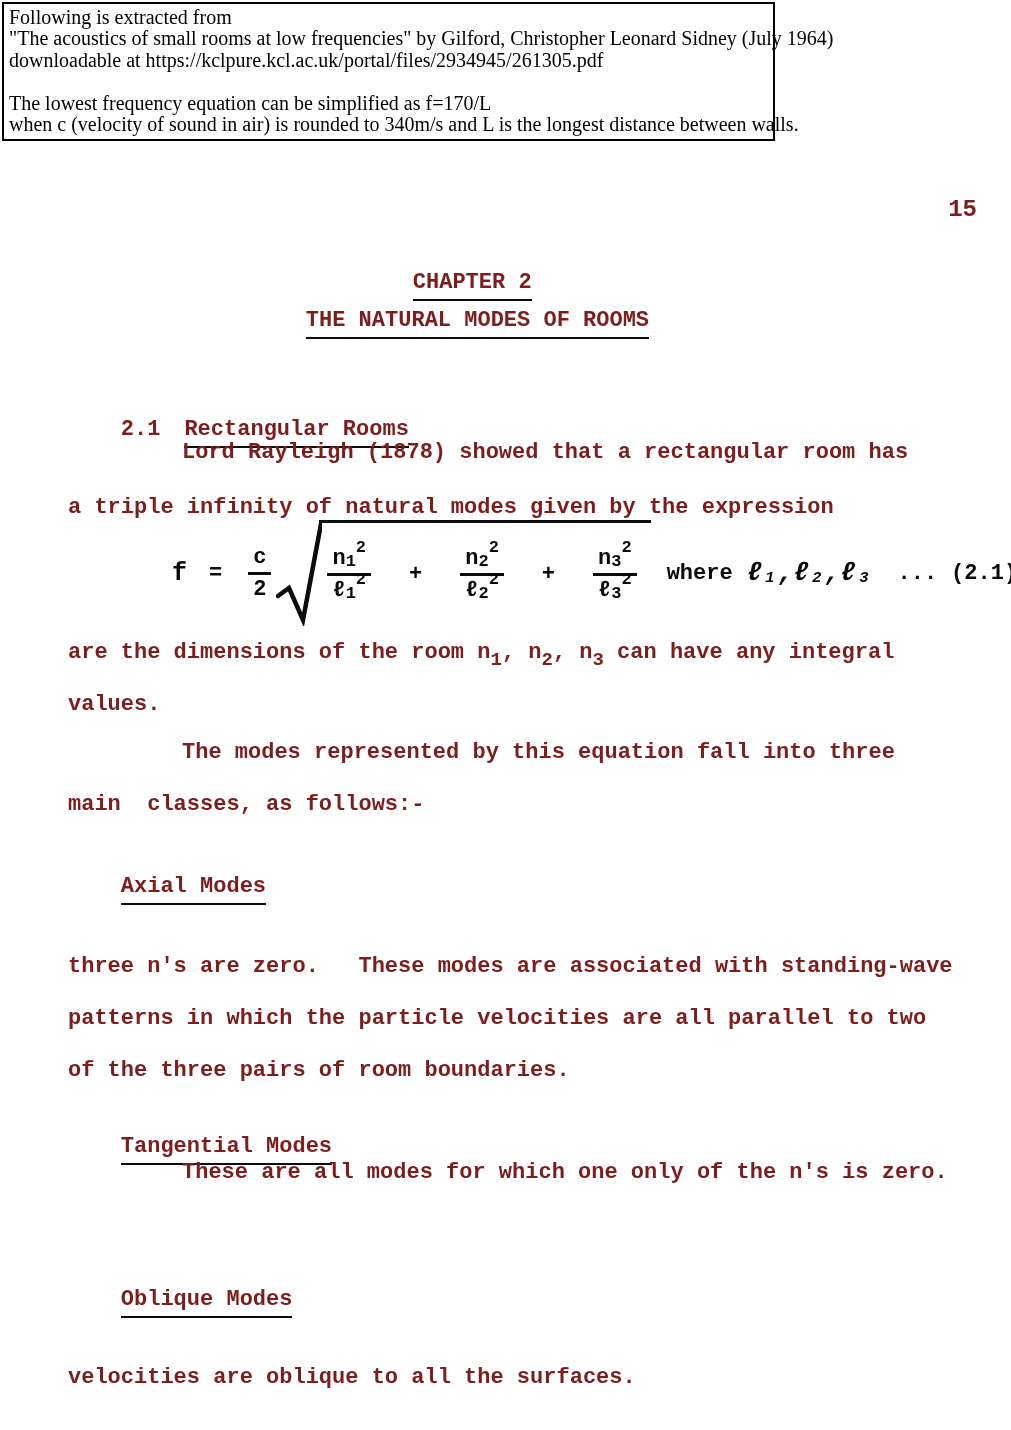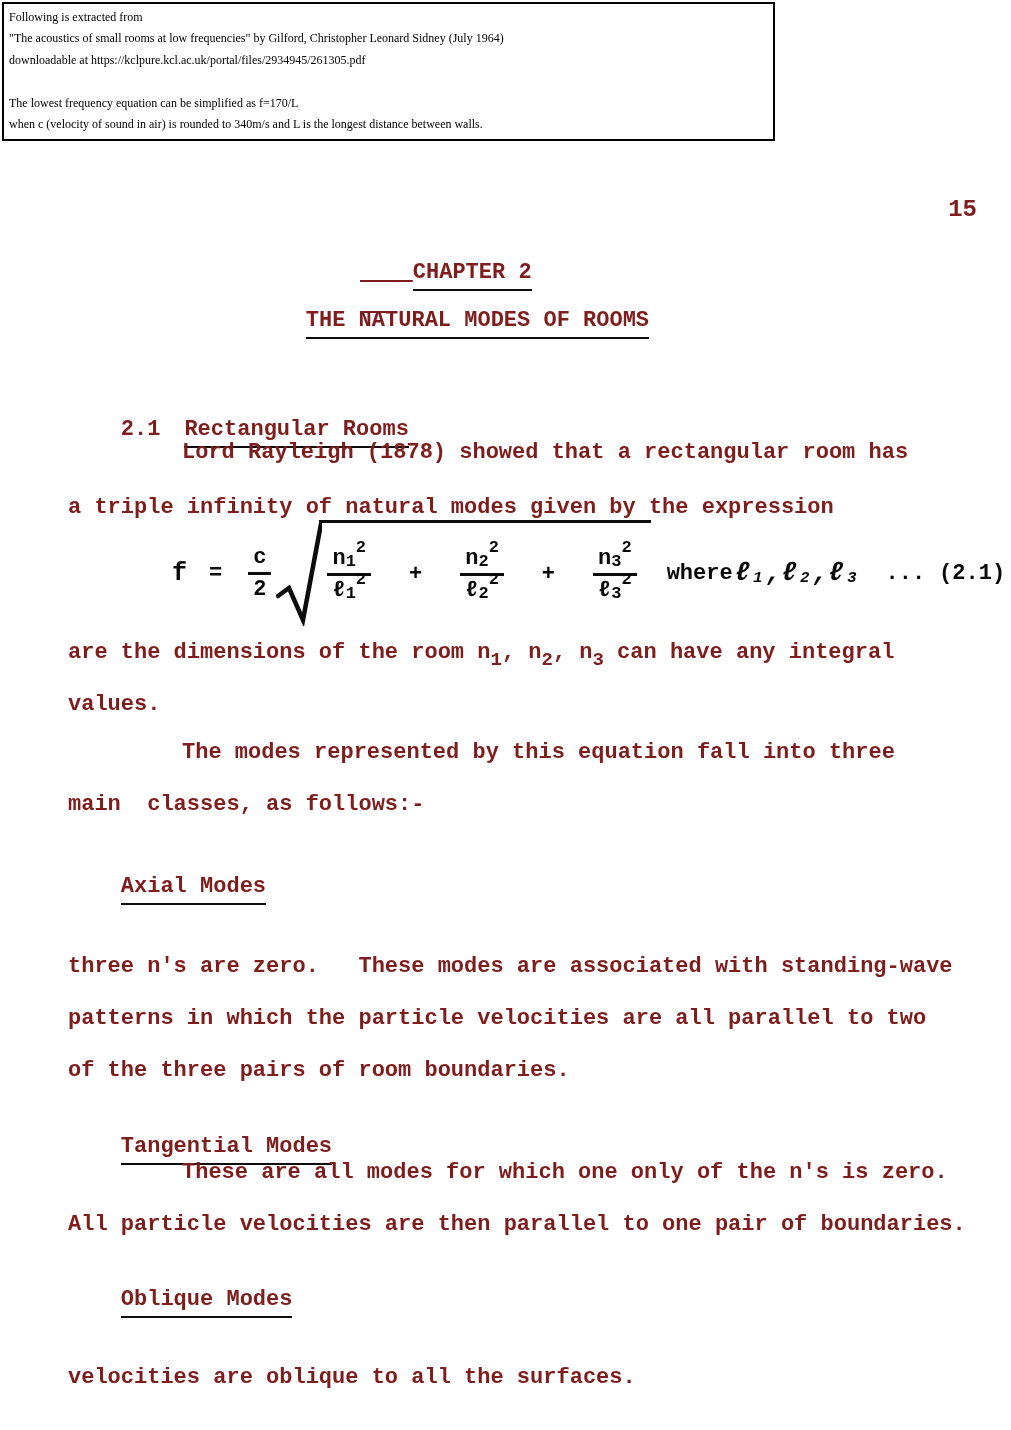--- a/index.html
+++ b/index.html
@@ -6,33 +6,33 @@
   .page{
     position:relative; width:1011px; height:1430px; background:#ffffff;
     overflow:hidden; color:#0a0a0a;
     font-family:"Liberation Mono","DejaVu Sans Mono",monospace;
   }
   
   .note-box{
     position:absolute; left:2px; top:2px; width:773px; box-sizing:border-box;
     border:2px solid #000; background:#fff; padding:3px 4px 4px 5px;
     font-family:"Liberation Serif","DejaVu Serif",serif;
-    font-size:12px; line-height:21.4px; color:#000; white-space:nowrap;
+    font-size:20px; line-height:21.4px; color:#000; white-space:nowrap;
   }
   .note-line{min-height:21.4px;}
   
   .tw{
     position:absolute; white-space:pre; font-weight:700; font-size:22px;
     line-height:26px; color:#7f1d1d; letter-spacing:0;
   }
   .left-margin{left:68px;}
   .indent{left:175px;margin-left:7px;}
   .uline{display:inline-block; border-bottom:2.5px solid #0c0c0c; padding-bottom:3px;}
   .page-number{position:absolute; top:197px; right:34px; font-weight:700; font-size:24px;}
-  .chapter-heading{position:absolute; top:234px; left:360px;text-decoration:underline;}
+  .chapter-heading{position:absolute; top:244px; left:360px;}
   .chapter-title{position:absolute; top:282px; left:253px;}
   .section-heading{position:absolute; top:391px; left:68px;}
   .sec-gap{margin-left:24px;}
   .bsub{font-size:19px; position:relative; top:7px;}
   
   .equation{
     position:absolute; top:518px; left:172px; height:110px;
     display:flex; align-items:center; font-weight:700; font-size:22px; white-space:pre;
   }
   .eq-f{font-size:25px;}
@@ -46,21 +46,21 @@
   .fsup{font-size:17px; position:relative; top:-8px;}
   .sqrt{display:inline-flex; align-items:flex-start; height:106px; margin-left:5px;}
   .rad{flex:0 0 auto;}
   .radicand{
     box-sizing:border-box; height:106px; margin-left:-3px;
     border-top:3.5px solid #0c0c0c; padding:0 14px 0 8px;
     display:flex; align-items:center;
   }
   .rplus{margin:0 38px;}
   .eq-where{margin-left:16px;}
-  .eq-ells{margin-left:2px; font-size:26px; font-style:italic;}
+  .eq-ells{margin-left:14px; font-size:26px; font-style:italic;}
   .eq-dots{margin-left:26px;}
   .eq-num{margin-left:14px;}
 </style>
 </head>
 <body>
 
 <div class="page">
 
   <div class="note-box">
     <div class="note-line">Following is extracted from</div>
@@ -131,20 +131,19 @@
     <span class="uline">Axial Modes</span>
   </div>
   <div class="tw left-margin" style="top:954px">three n's are zero.   These modes are associated with standing-wave</div>
   <div class="tw left-margin" style="top:1006px">patterns in which the particle velocities are all parallel to two</div>
   <div class="tw left-margin" style="top:1058px">of the three pairs of room boundaries.</div>
 
   <div class="tw left-margin" style="top:1108px">
     <span class="uline">Tangential Modes</span>
   </div>
   <div class="tw indent" style="top:1160px">These are all modes for which one only of the n's is zero.</div>
-  <div class="tw left-margin" style="top:1212px">All particle velocities are then parallel to one pair of boundaries.</div>
 
   <div class="tw left-margin" style="top:1261px">
     <span class="uline">Oblique Modes</span>
   </div>
   <div class="tw left-margin" style="top:1365px">velocities are oblique to all the surfaces.</div>
 
 </div>
 
 </body></html>

